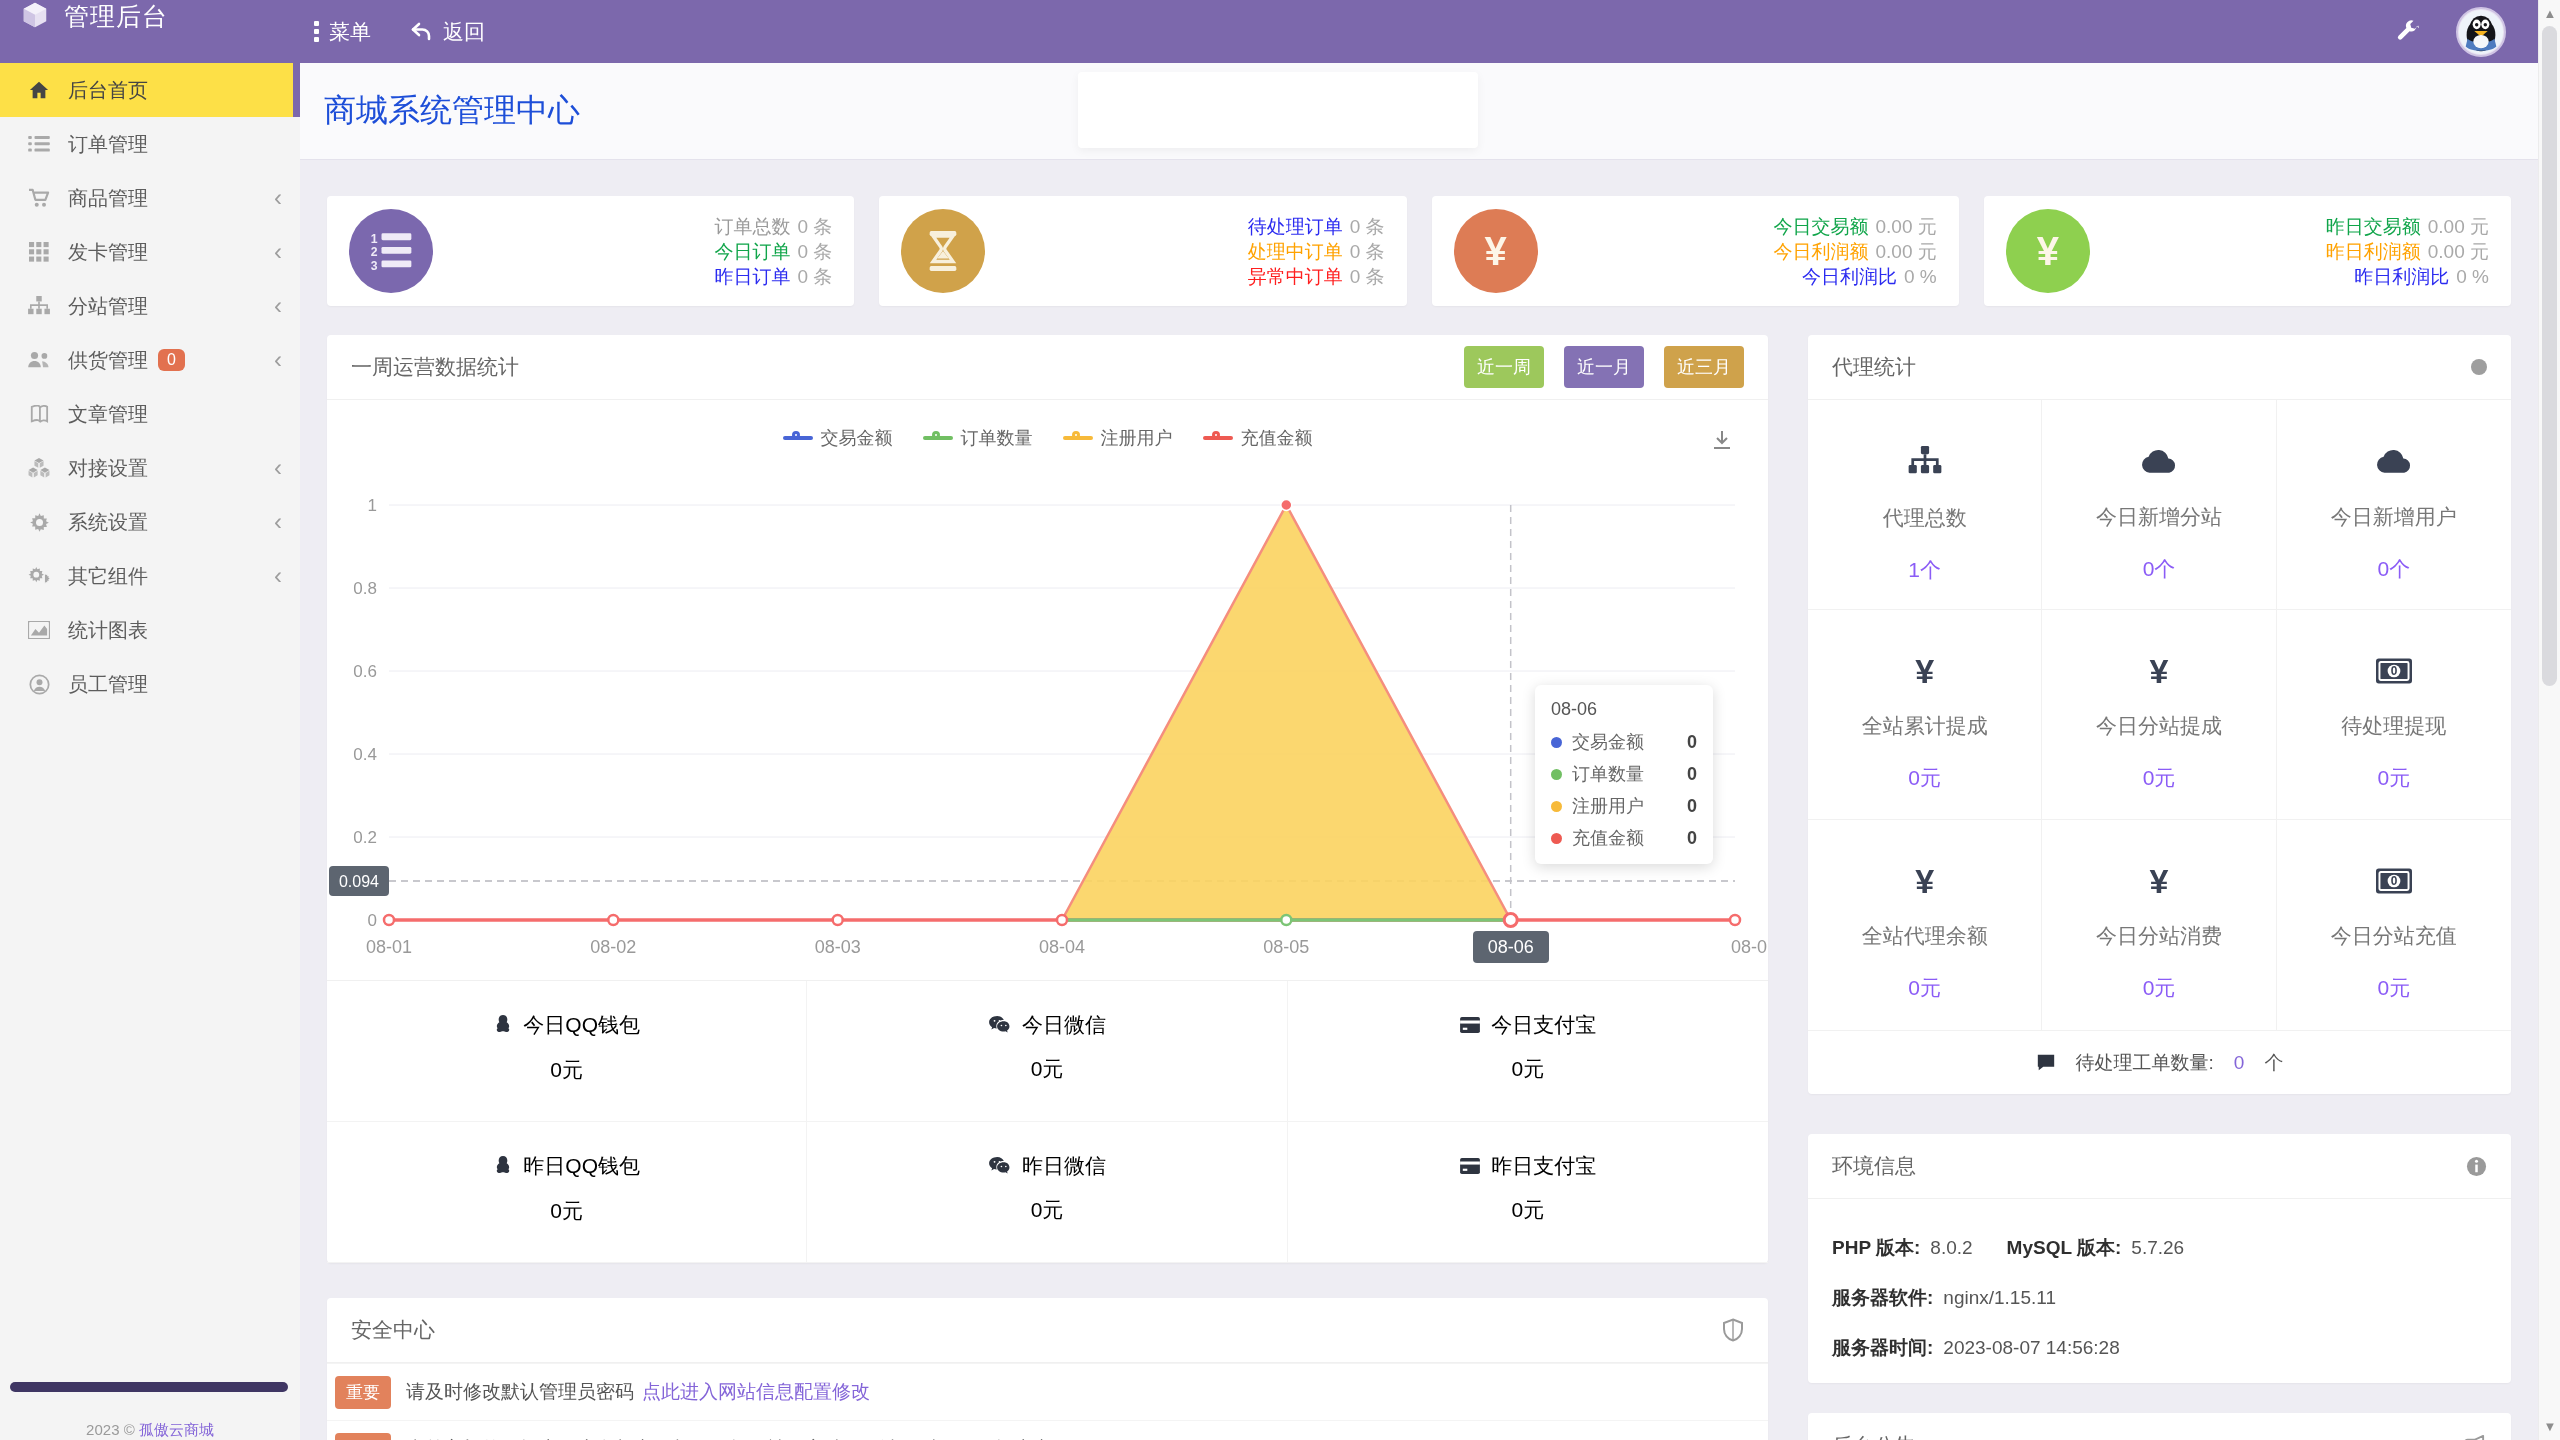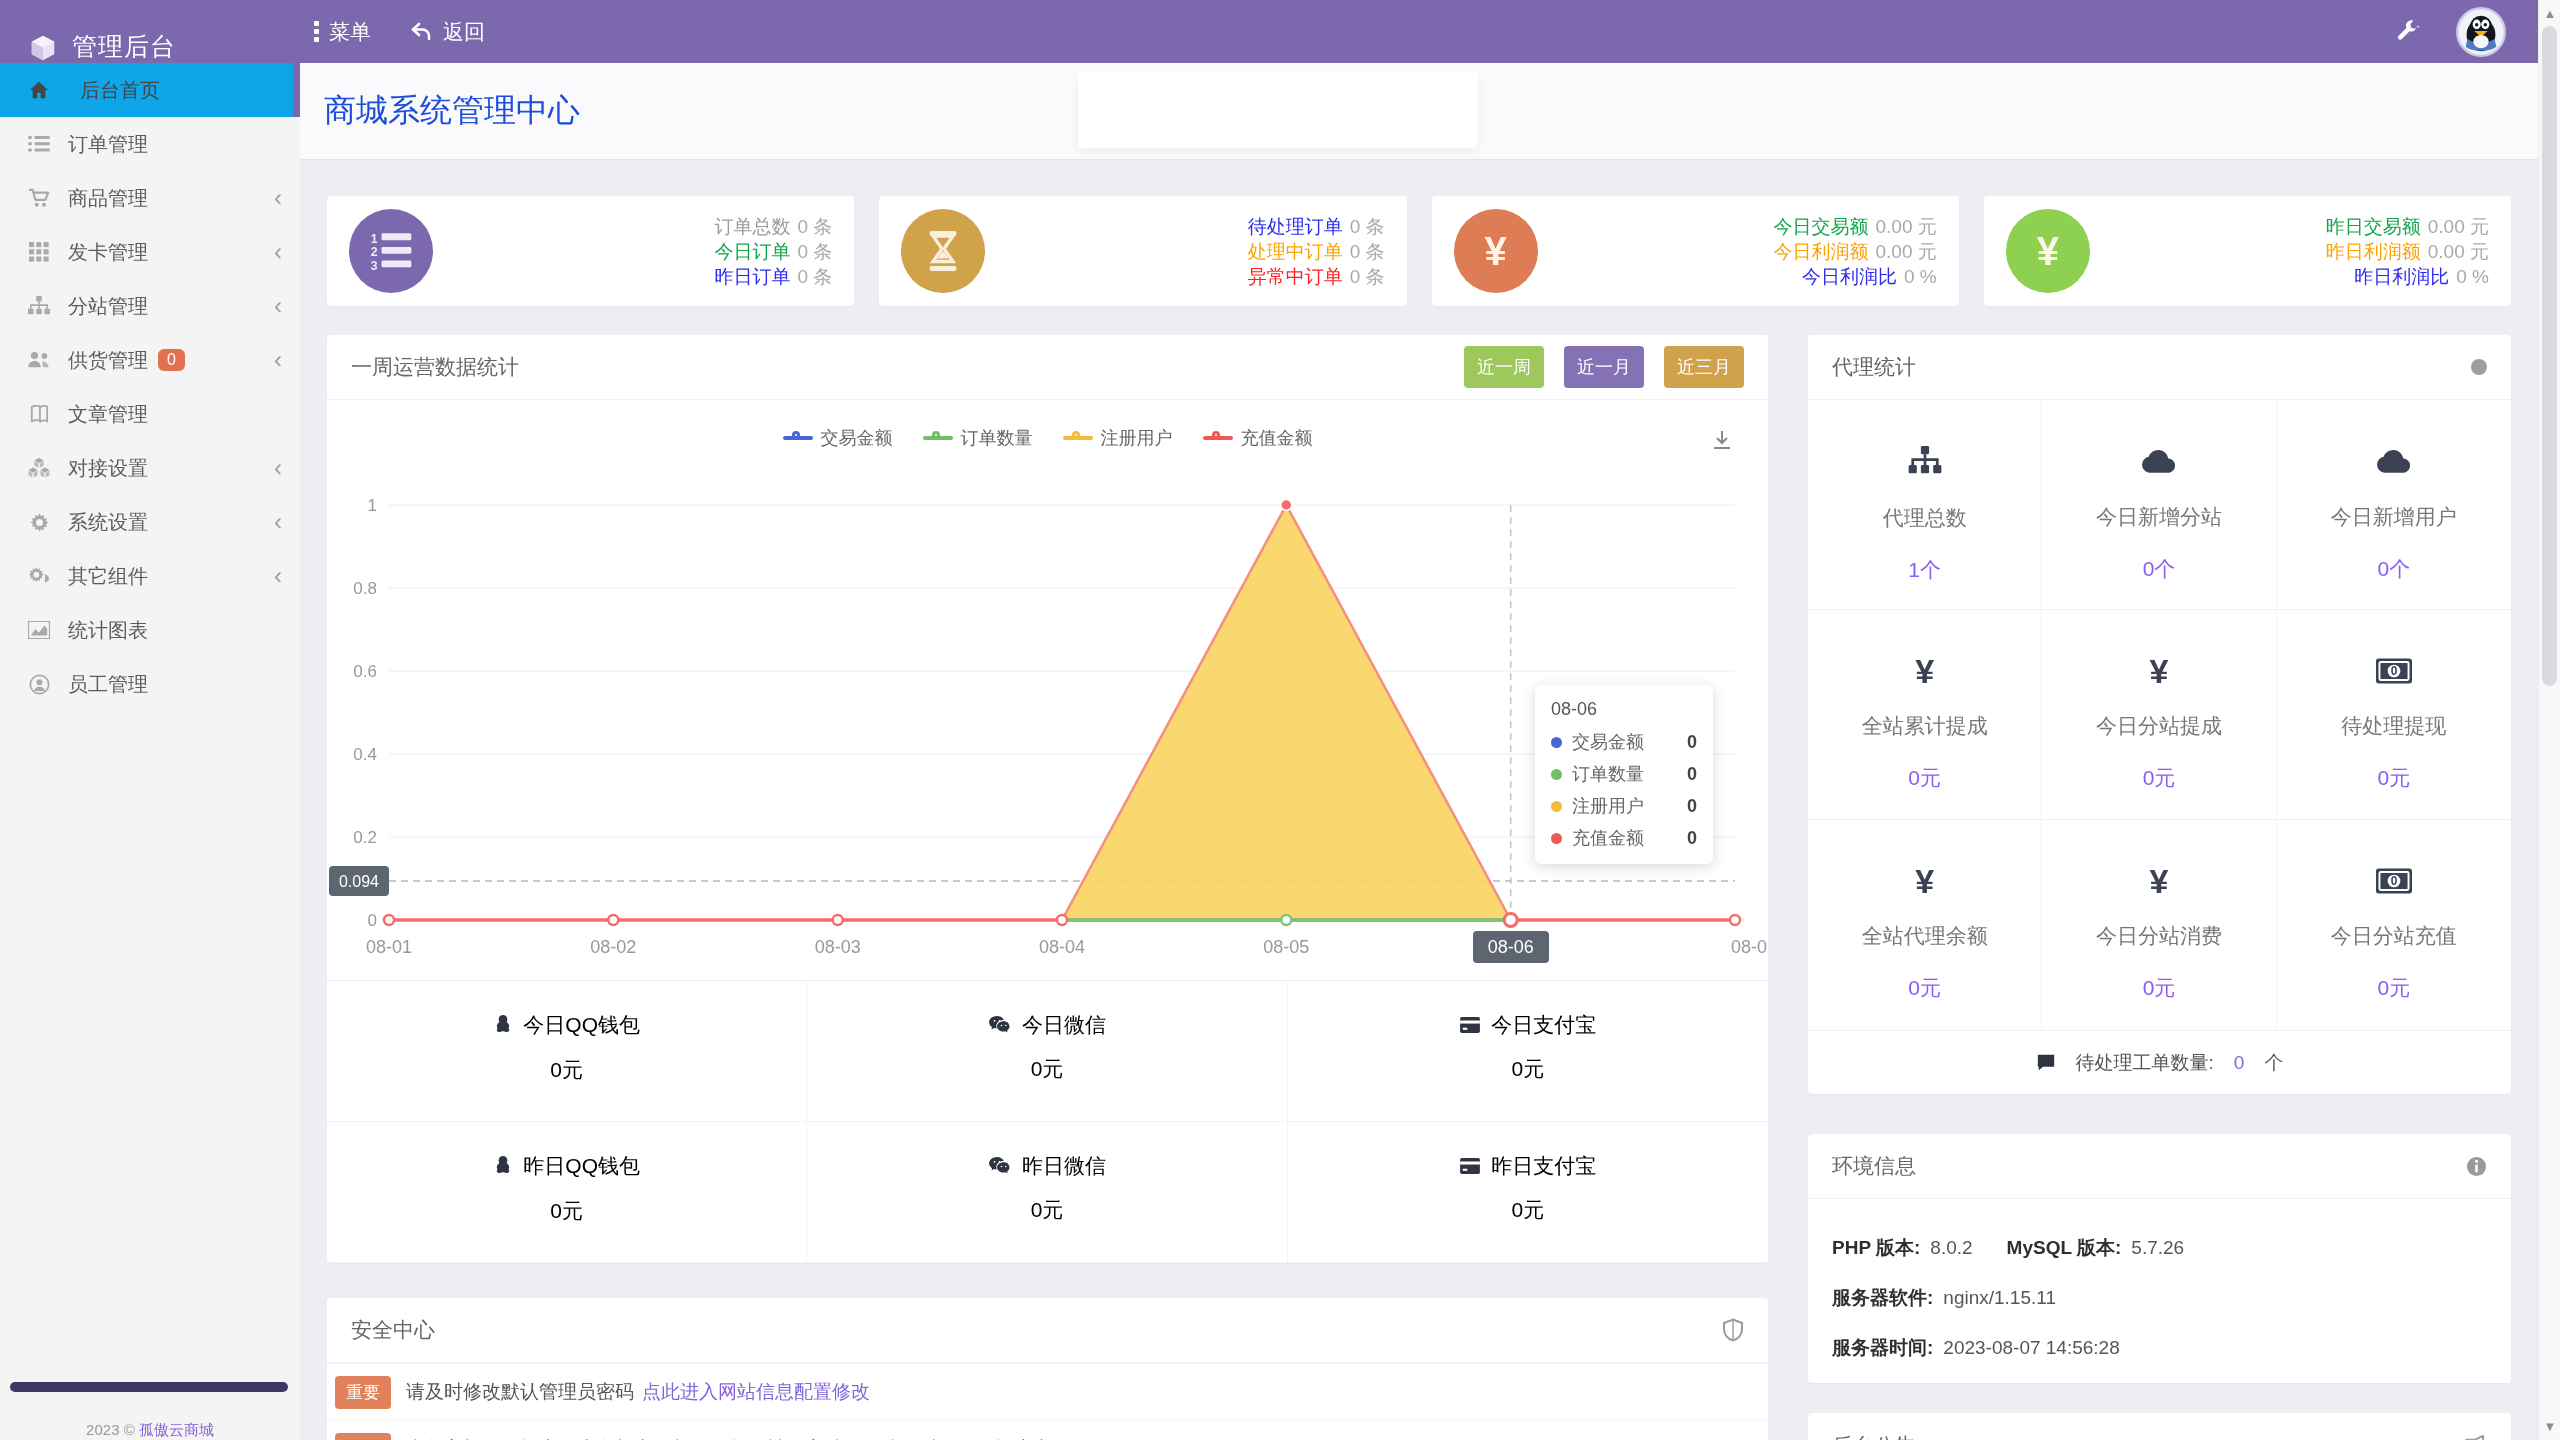--- a/index.html
+++ b/index.html
@@ -2,40 +2,40 @@
 <html><head>
 <meta charset="utf-8">
 <style>
   * { margin:0; padding:0; box-sizing:border-box; }
   html,body { width:2560px; height:1440px; overflow:hidden; }
   body { font-family:"Liberation Sans","DejaVu Sans",sans-serif; background:#eeedf3; color:#555; }
   .stage { position:relative; width:2560px; height:1440px; overflow:hidden; }
 
   
   .topbar { position:absolute; left:0; top:0; width:2538px; height:63px; background:#7c68ac; display:flex; align-items:center; z-index:20; }
-  .logo-area { width:300px; height:100%; display:flex; align-items:flex-end; padding-left:28px; }
+  .logo-area { width:300px; height:100%; display:flex; align-items:flex-start; padding-left:20px; }
   .logo-cube { width:30px; height:30px; margin-right:14px; }
   .logo-text { color:#fff; font-size:25px; letter-spacing:1px; }
   .topnav { display:flex; align-items:center; gap:38px; margin-left:14px; }
   .topnav-item { display:flex; align-items:center; gap:10px; color:#fff; font-size:21px; cursor:pointer; }
   .vdots { display:inline-flex; flex-direction:column; gap:3px; }
   .vdots i { width:5px; height:5px; background:#fff; border-radius:1px; }
   .topbar-right { margin-left:auto; display:flex; align-items:center; gap:36px; padding-right:32px; }
   .avatar { width:50px; height:50px; border-radius:50%; background:#e9e4f2; border:2px solid #cfc4e4; overflow:hidden; display:flex; align-items:center; justify-content:center; }
 
   
   .scrollbar { position:absolute; right:0; top:0; width:22px; height:1440px; background:#f8f8f8; border-left:1px solid #ececec; z-index:60; }
   .scroll-arrow { position:absolute; left:0; width:22px; text-align:center; color:#8d8d8d; font-size:13px; }
   .scroll-thumb { position:absolute; left:3px; top:26px; width:15px; height:660px; background:#dadade; border-radius:8px; }
 
   
   .sidebar { position:absolute; left:0; top:63px; width:300px; height:1377px; background:#f4f4f4; z-index:10; }
   .side-item { position:relative; height:54px; display:flex; align-items:center; padding:0 18px 0 26px; font-size:20px; color:#5d5d5d; cursor:pointer; }
   .side-item .s-icon { width:26px; height:22px; margin-right:16px; color:#a9a9a9; display:inline-flex; align-items:center; justify-content:center; }
-  .side-item.active { background:#0ea5e9; color:#444;gap:12px; }
+  .side-item.active { background:#fde047; color:#444; }
   .side-item.active .s-icon { color:#454545; }
   .side-item.active::after { content:""; position:absolute; right:0; top:0; width:7px; height:100%; background:#7c68ac; }
   .side-chevron { margin-left:auto; color:#9d9d9d; font-size:24px; line-height:1; }
   .side-badge { margin-left:10px; background:#e2714f; color:#fff; font-size:16px; border-radius:6px; padding:2px 9px; }
   .side-pill { position:absolute; left:10px; right:12px; bottom:48px; height:10px; border-radius:5px; background:#3f3663; }
   .side-copy { position:absolute; left:0; right:0; bottom:0; text-align:center; font-size:15px; color:#9a9a9a; }
   .side-copy a { color:#8465d8; text-decoration:none; }
 
   
   .main { position:absolute; left:300px; top:63px; right:22px; bottom:0; background:#eeedf3; overflow:hidden; }

